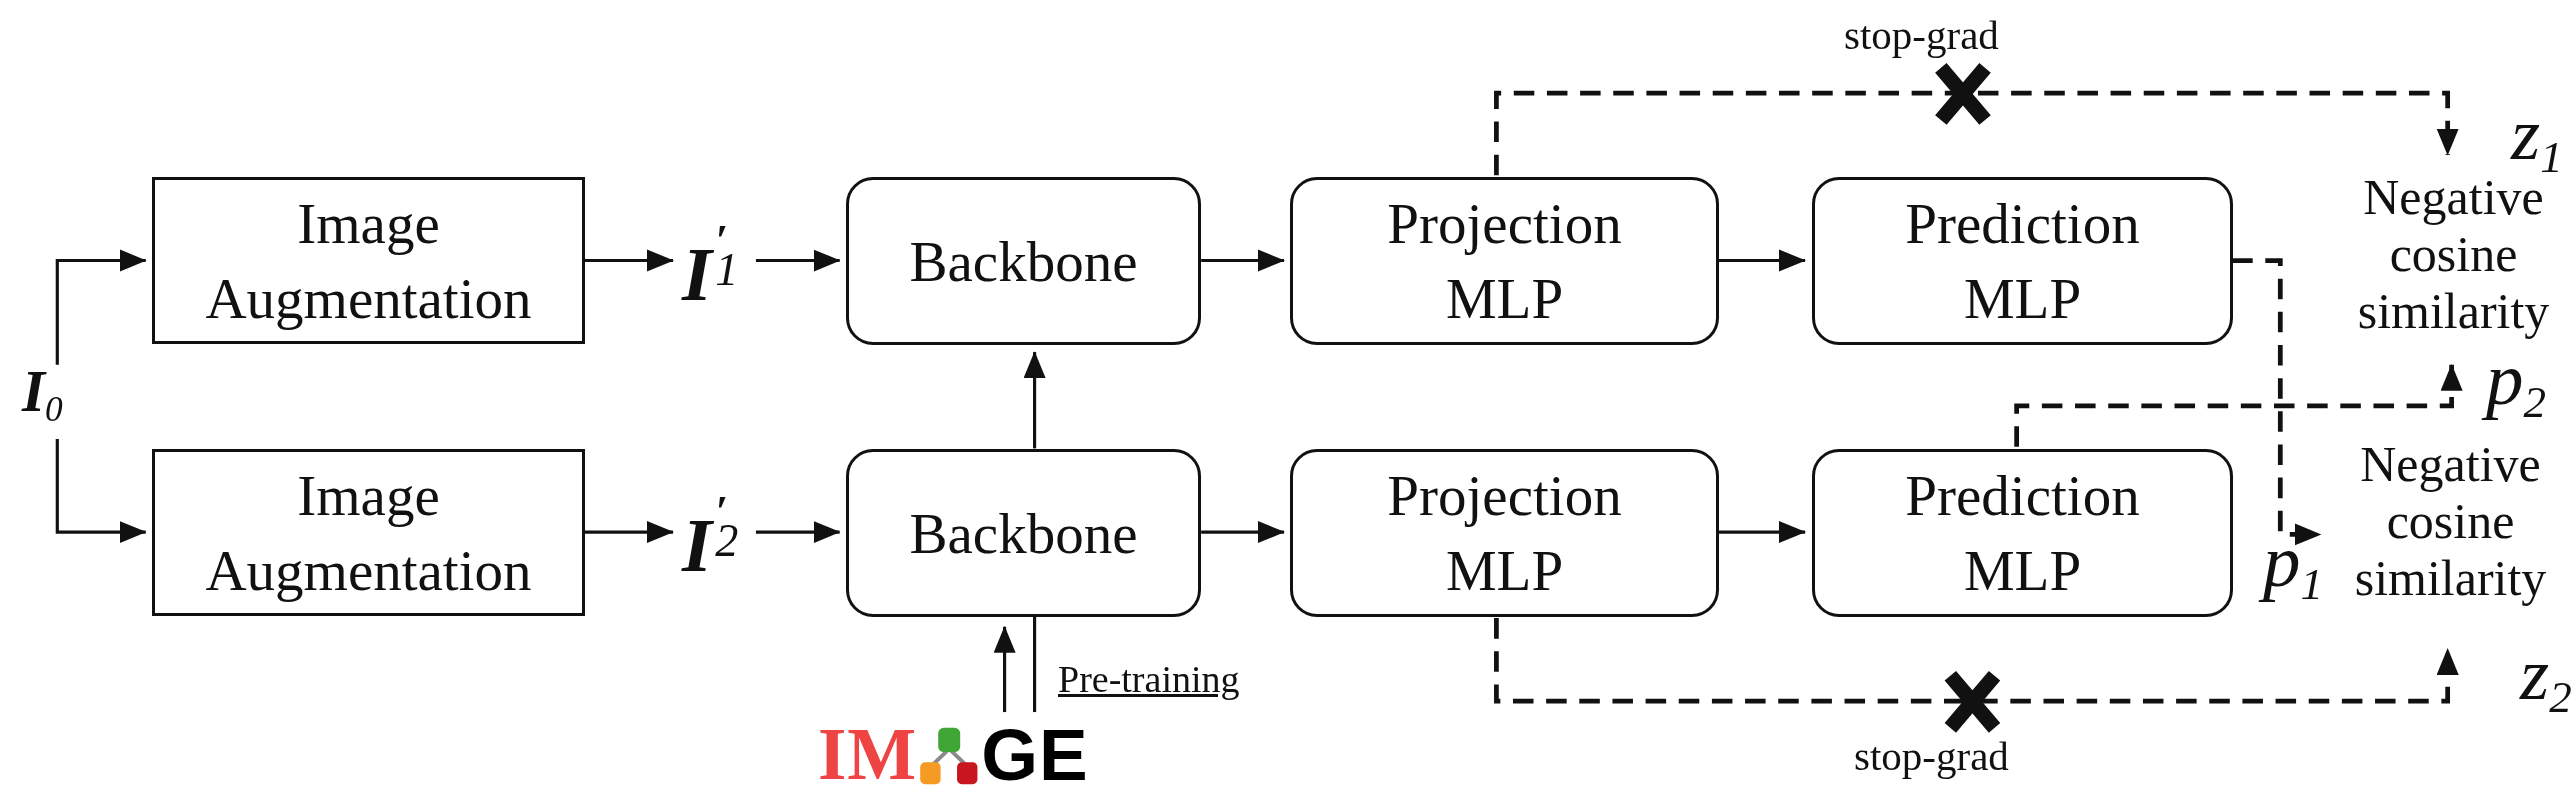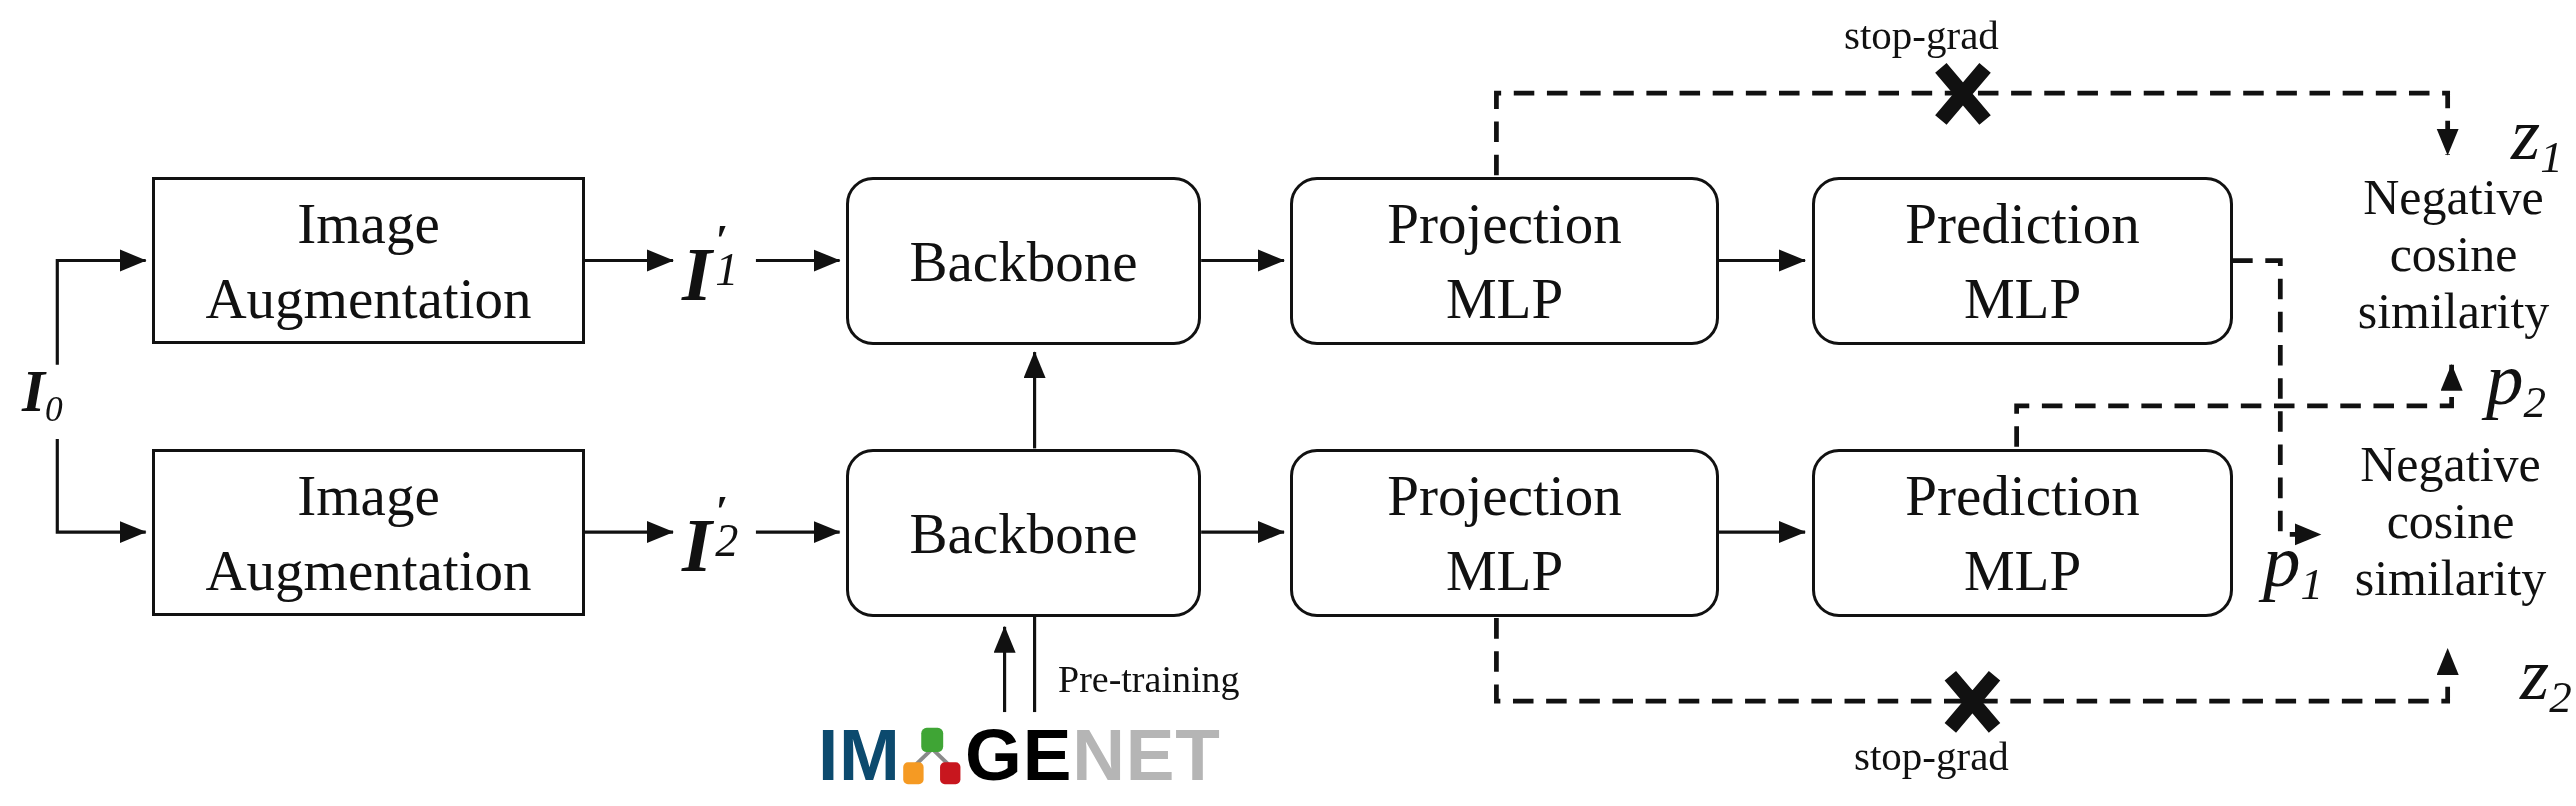--- a/index.html
+++ b/index.html
@@ -155,42 +155,41 @@
   </div>
   <div class="mlabel" style="left:2263px;top:523px;">
     <span>p</span><span class="ms">1</span>
   </div>
   <div class="mlabel" style="left:2480px;top:636px;margin-left:40px;">
     <span>z</span><span class="ms">2</span>
   </div>
 
   <div class="t annot center" style="left:1844px;top:12.6px;width:237px;">stop-grad</div>
   <div class="t annot center" style="left:1854px;top:734px;width:237px;">stop-grad</div>
-  <div class="t" style="left:1058px;top:657px;font-size:38px;">Pre-training</div>
+  <div class="t" style="left:1058px;top:657px;font-size:38px;text-decoration:underline;">Pre-training</div>
 
   <div class="simblock" style="left:2331px;top:169px;">
     <div>Negative</div>
     <div>cosine</div>
     <div>similarity</div>
   </div>
   <div class="simblock" style="left:2328px;top:436px;">
     <div>Negative</div>
     <div>cosine</div>
     <div>similarity</div>
   </div>
 
   <div id="imagenet">
-    <span style="color: #0c4a6e;">IM</span>
+    <span style="color: #ef4444; font-family: Liberation Serif, serif;">IM</span>
     <span class="treewrap">
       <svg viewBox="0 0 78 74" width="62" height="58" xmlns="http://www.w3.org/2000/svg">
         <line x1="38" y1="28" x2="15" y2="50" stroke-width="5" stroke="#8a8a8a"></line>
         <line x1="38" y1="28" x2="61" y2="50" stroke-width="5" stroke="#8a8a8a"></line>
         <rect x="24" y="1" width="28" height="31" rx="7" fill="#3fa535"></rect>
         <rect x="1" y="45" width="26" height="28" rx="6" fill="#f59a23"></rect>
         <rect x="48" y="45" width="26" height="28" rx="6" fill="#c8161e"></rect>
       </svg>
     </span>
     <span style="color: #000000;">GE</span>
-    <span style="color: rgb(181, 181, 181);">NET</span>
   </div>
 
 </div>
 
 
 </body></html>

